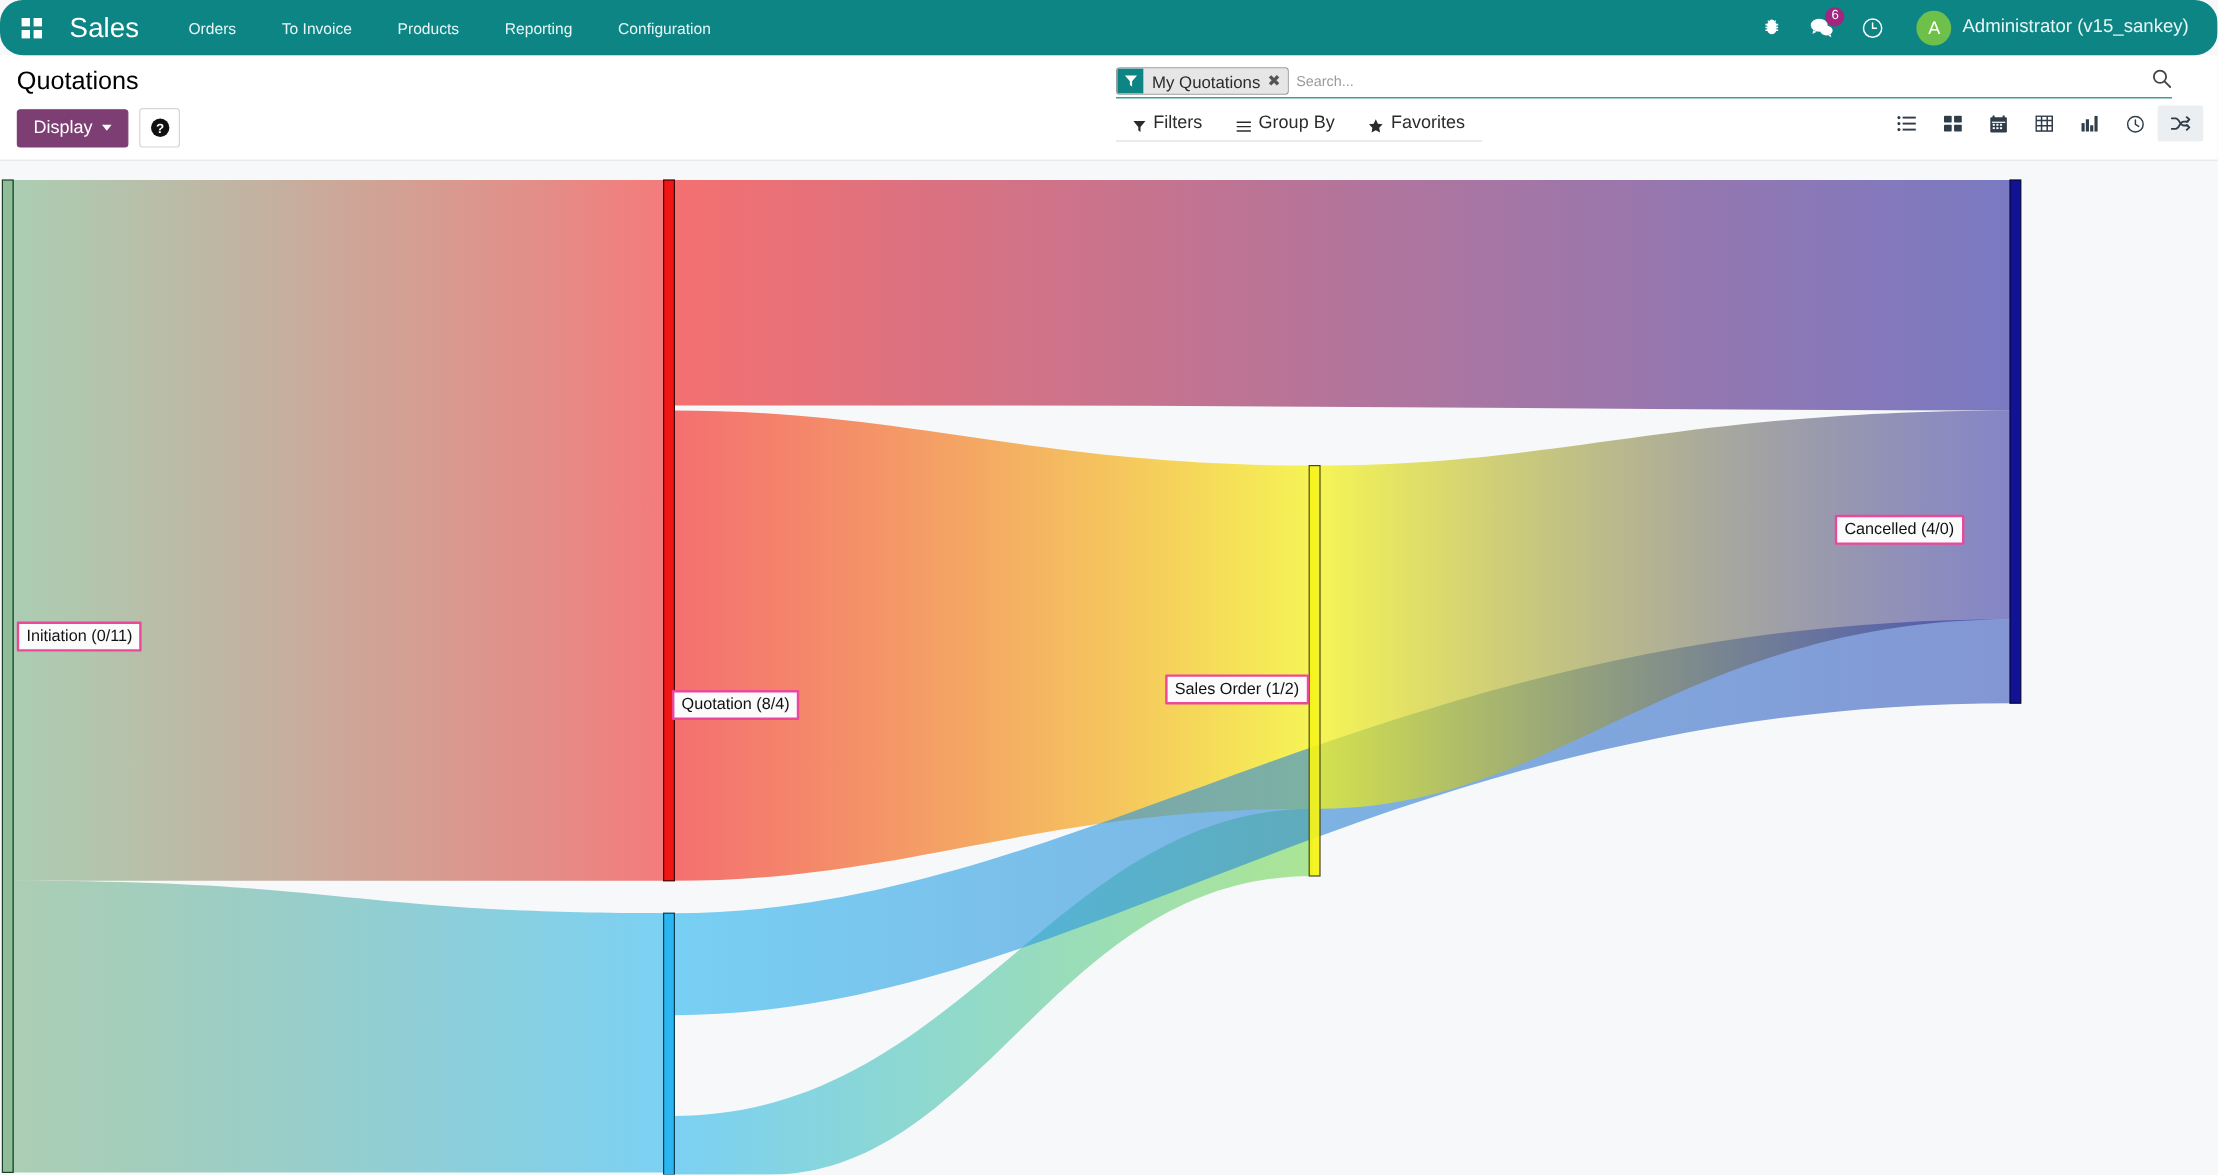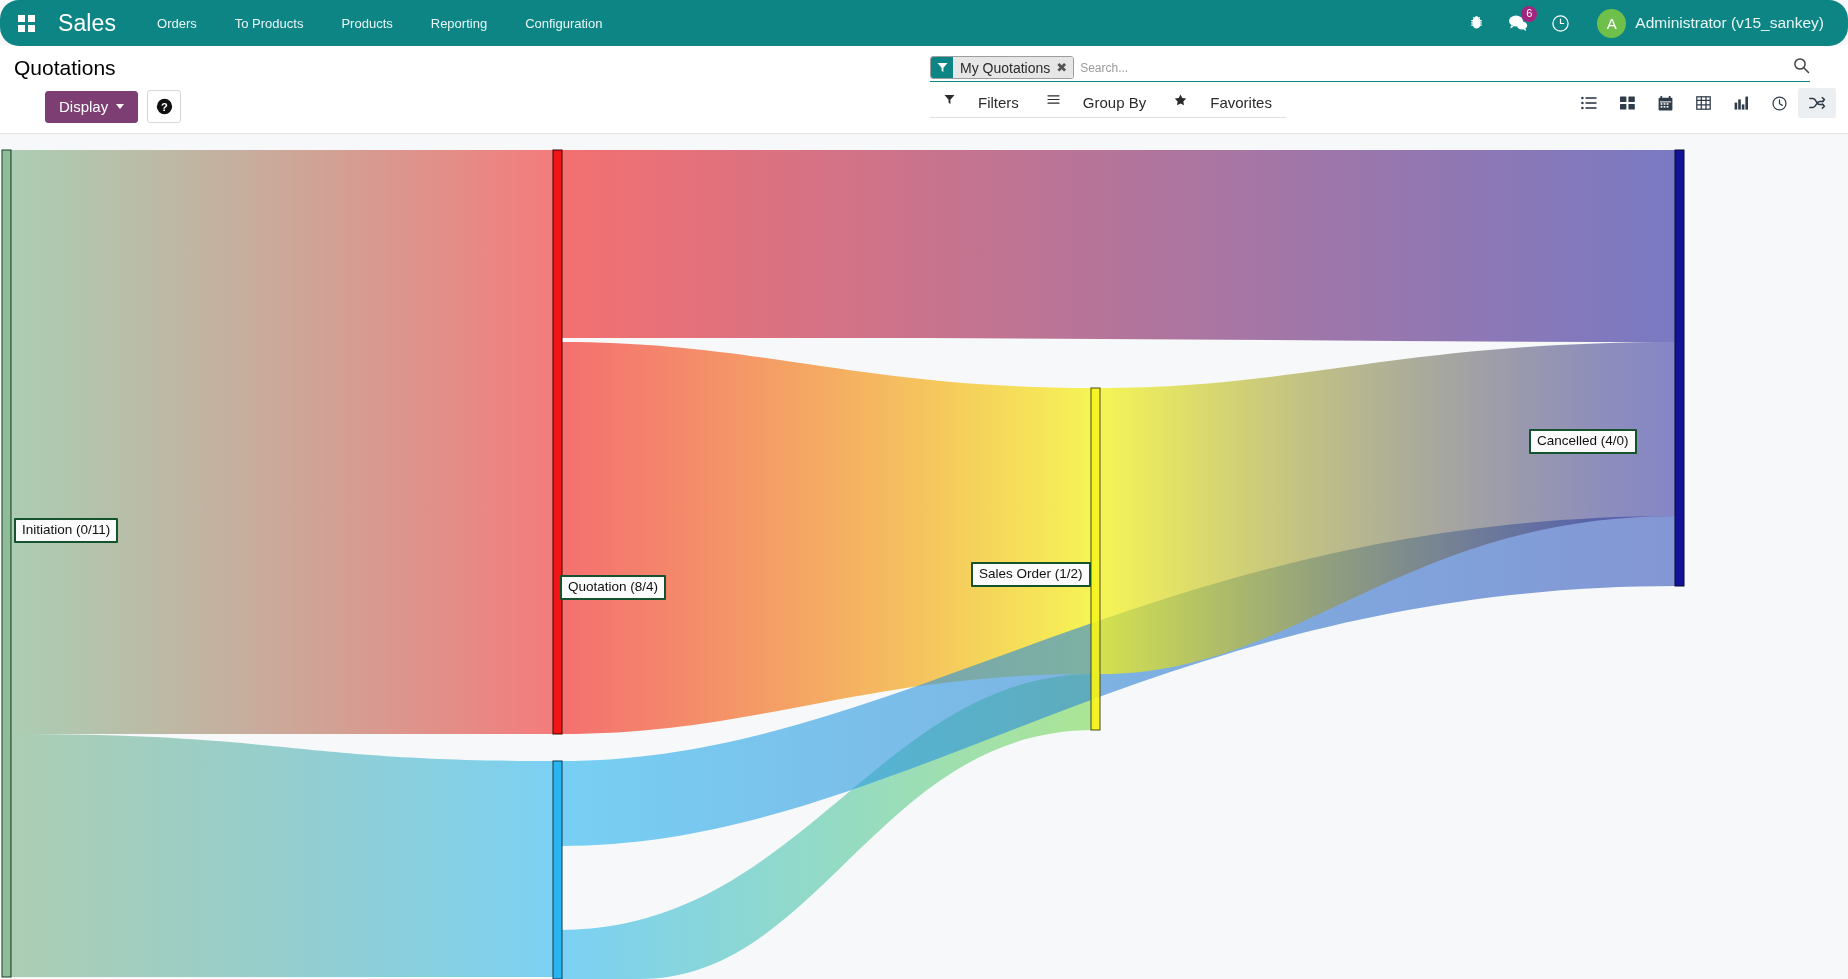--- a/index.html
+++ b/index.html
@@ -74,21 +74,20 @@
     padding: 8px 14px 0 14px;
     min-height: 42px;
   }
   .page-title {
     font-size: 21px; color: #000000; font-weight: 400;
     padding-top: 2px;
   }
   .cp-row2 {
     display: flex; align-items: center;
     padding: 2px 14px 10px 14px;
-    margin-left: 31px;
   }
   .btn-display {
     background: #7d3f73; color: #fff;
     border: 1px solid #7d3f73; border-radius: 3px;
     font-size: 15px; padding: 6px 13px 7px 13px;
     cursor: pointer; display: inline-flex; align-items: center; gap: 8px;
   }
   .caret { border-left: 4.5px solid transparent; border-right: 4.5px solid transparent; border-top: 5px solid #fff; display:inline-block; }
   .btn-help {
     margin-left: 9px; background: #fff;
@@ -132,21 +131,21 @@
 
   .sub-btns {
     position: absolute; left: 930px; top: 44px;
     display: flex; align-items: center; gap: 0;
     border-bottom: 1px solid #dedede;
     padding-bottom: 2px;
   }
   .sub-btn {
     font-size: 15px; color: #2b2b2b;
     padding: 4px 14px; cursor: pointer;
-    display: inline-flex; align-items: flex-start; gap: 23px;
+    display: inline-flex; align-items: flex-end; gap: 6px;
   }
 
   .view-switcher {
     position: absolute; right: 12px; top: 42px;
     display: flex; align-items: center;
   }
   .vs-btn {
     width: 38px; height: 30px;
     display: flex; align-items: center; justify-content: center;
     cursor: pointer; color: #2f3c4a; border-radius: 2px;
@@ -157,21 +156,21 @@
   .sankey-area {
     position: absolute;
     left: 0; top: 146px;
     width: 1848px; height: 833px;
     background: #f7f8f9;
     overflow: hidden;
   }
   .sankey-area svg { display: block; }
   .node-label {
     position: absolute;
-    border: 2px solid #14532d;
+    border: 2px solid #ec4899;
     background: #fbfbfb;
     font-size: 13.5px; color: #111;
     padding: 2px 6px 3px 6px;
     white-space: nowrap;
     border-radius: 1px;
     line-height: 1.15;
     cursor: pointer;
   }
 </style>
 </head>
@@ -185,21 +184,21 @@
         <i></i>
         <i></i>
       </div>
   </div>
   <div class="brand">Sales</div>
 
   <div class="navitem">
     <span>Orders</span>
   </div>
   <div class="navitem">
-    <span>To Products</span>
+    <span>To Invoice</span>
   </div>
   <div class="navitem">
     <span>Products</span>
   </div>
   <div class="navitem">
     <span>Reporting</span>
   </div>
   <div class="navitem">
     <span>Configuration</span>
   </div>

